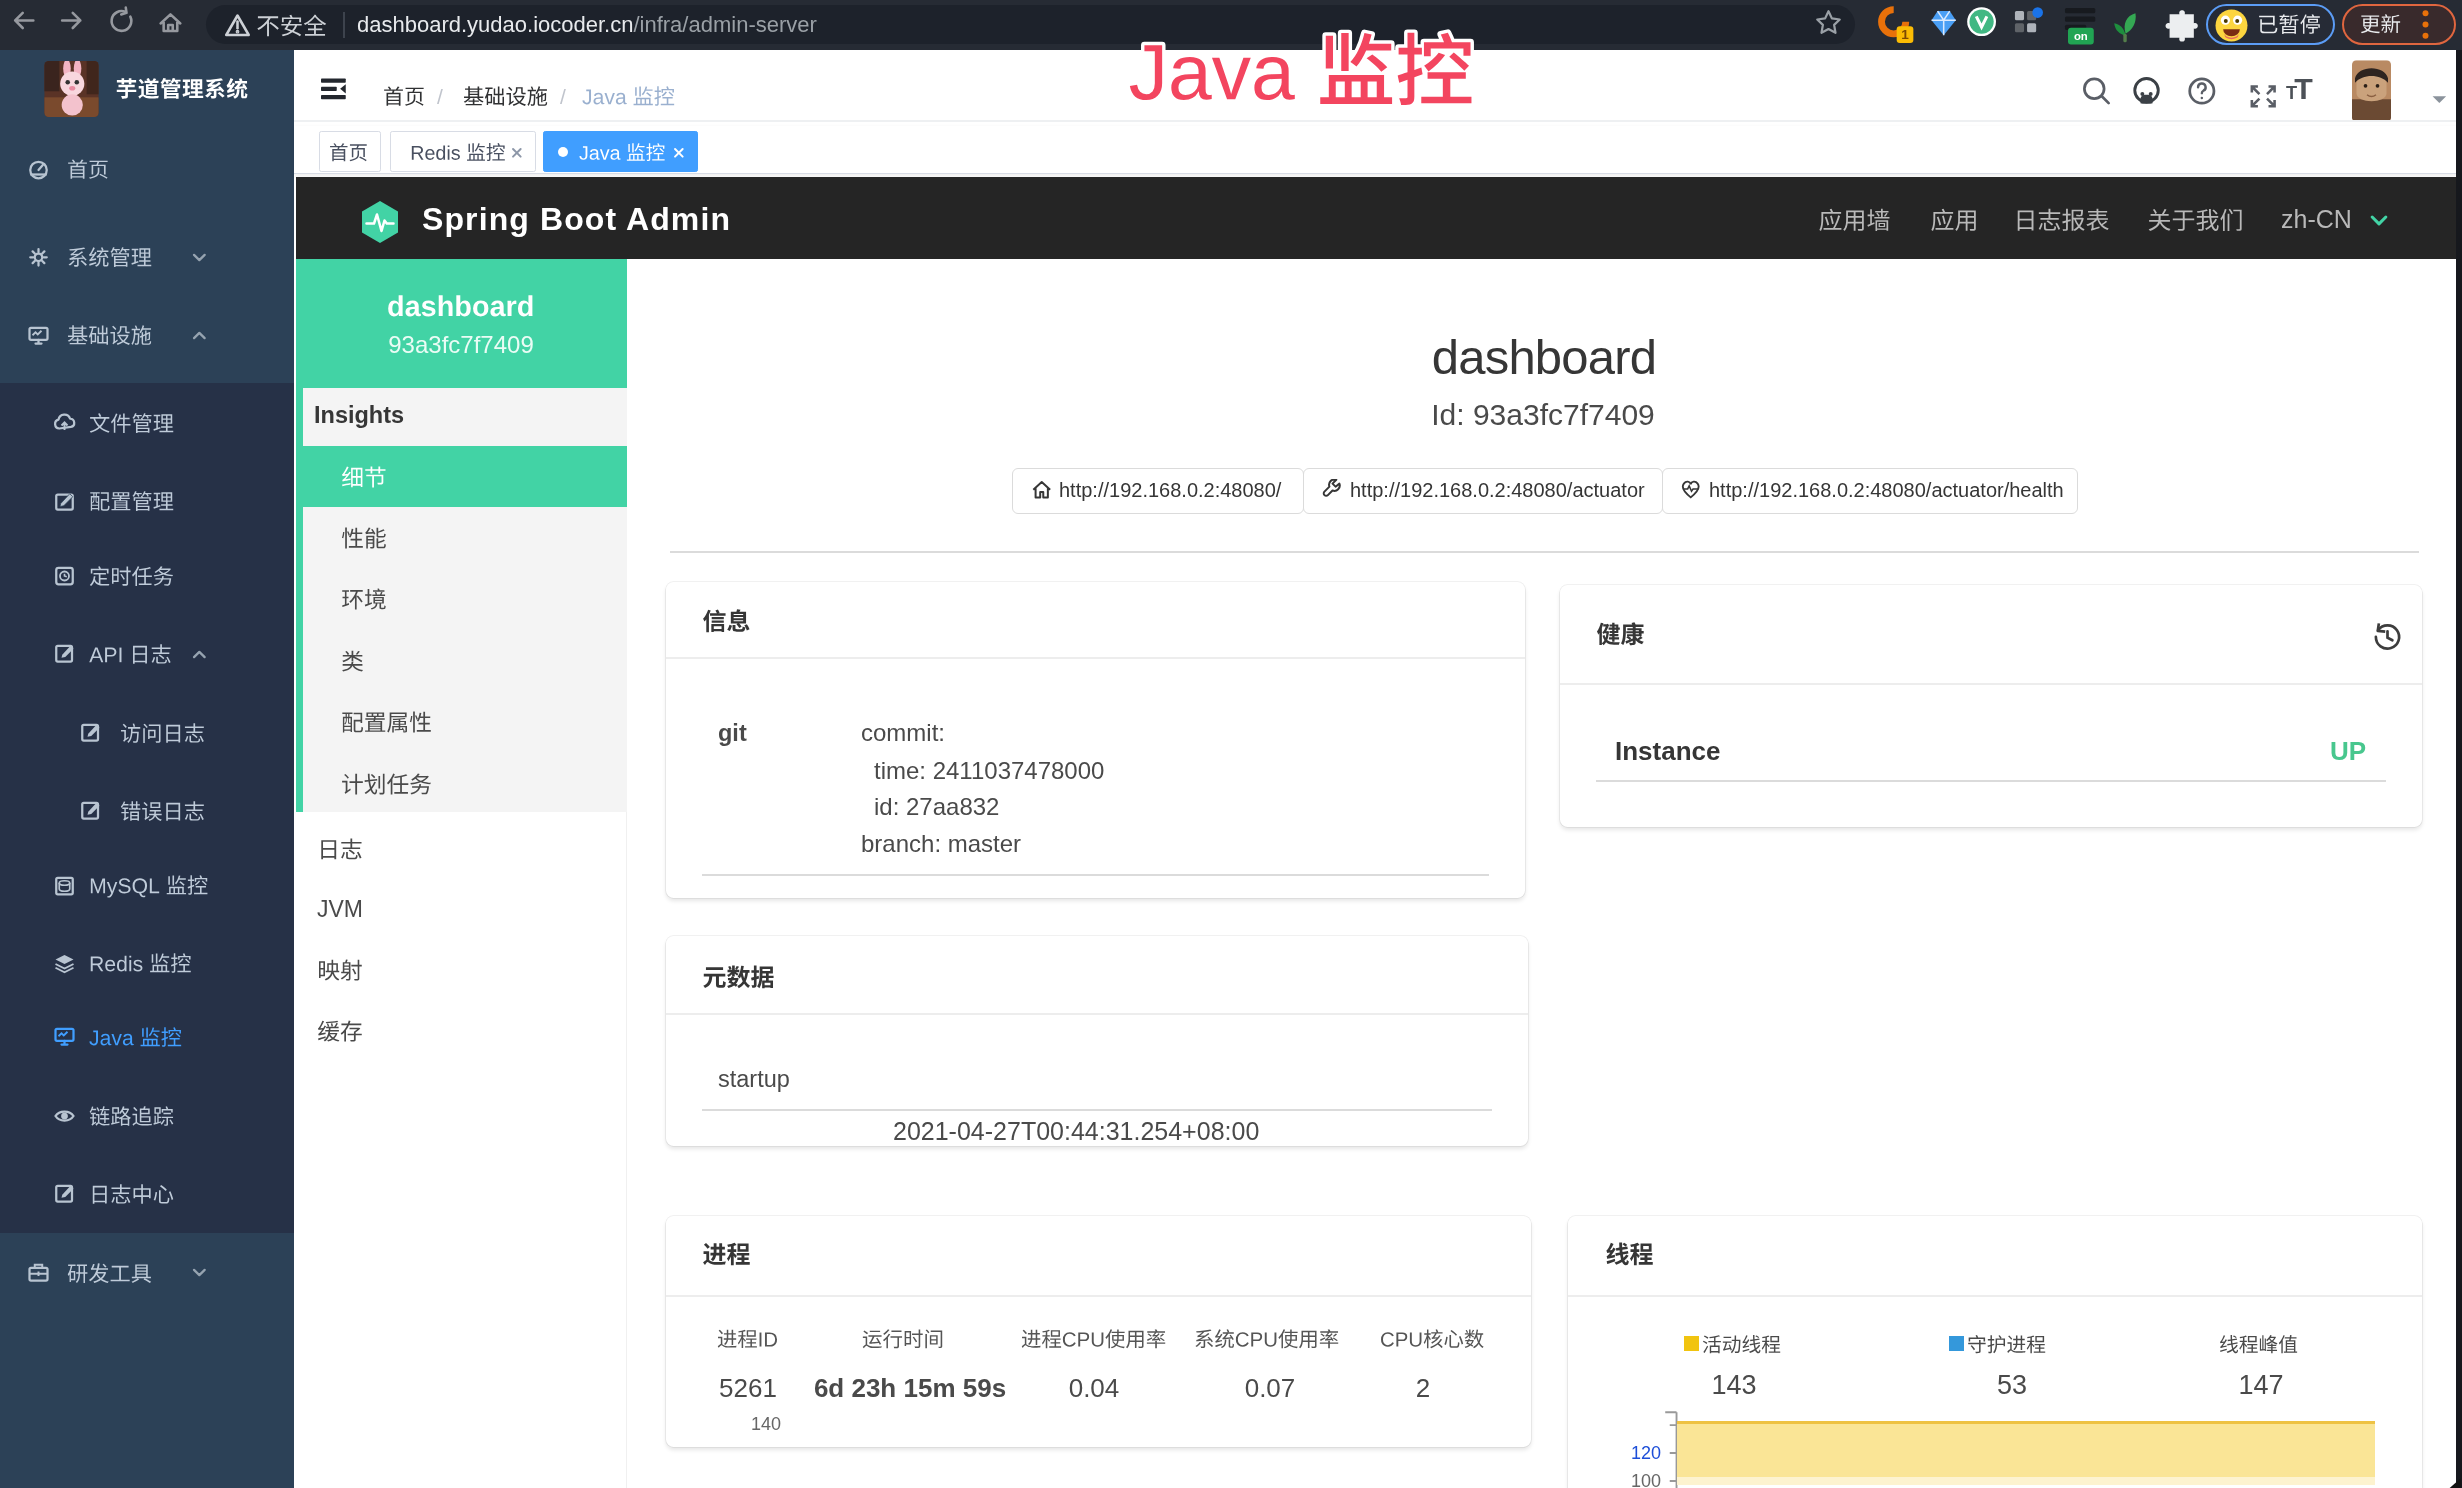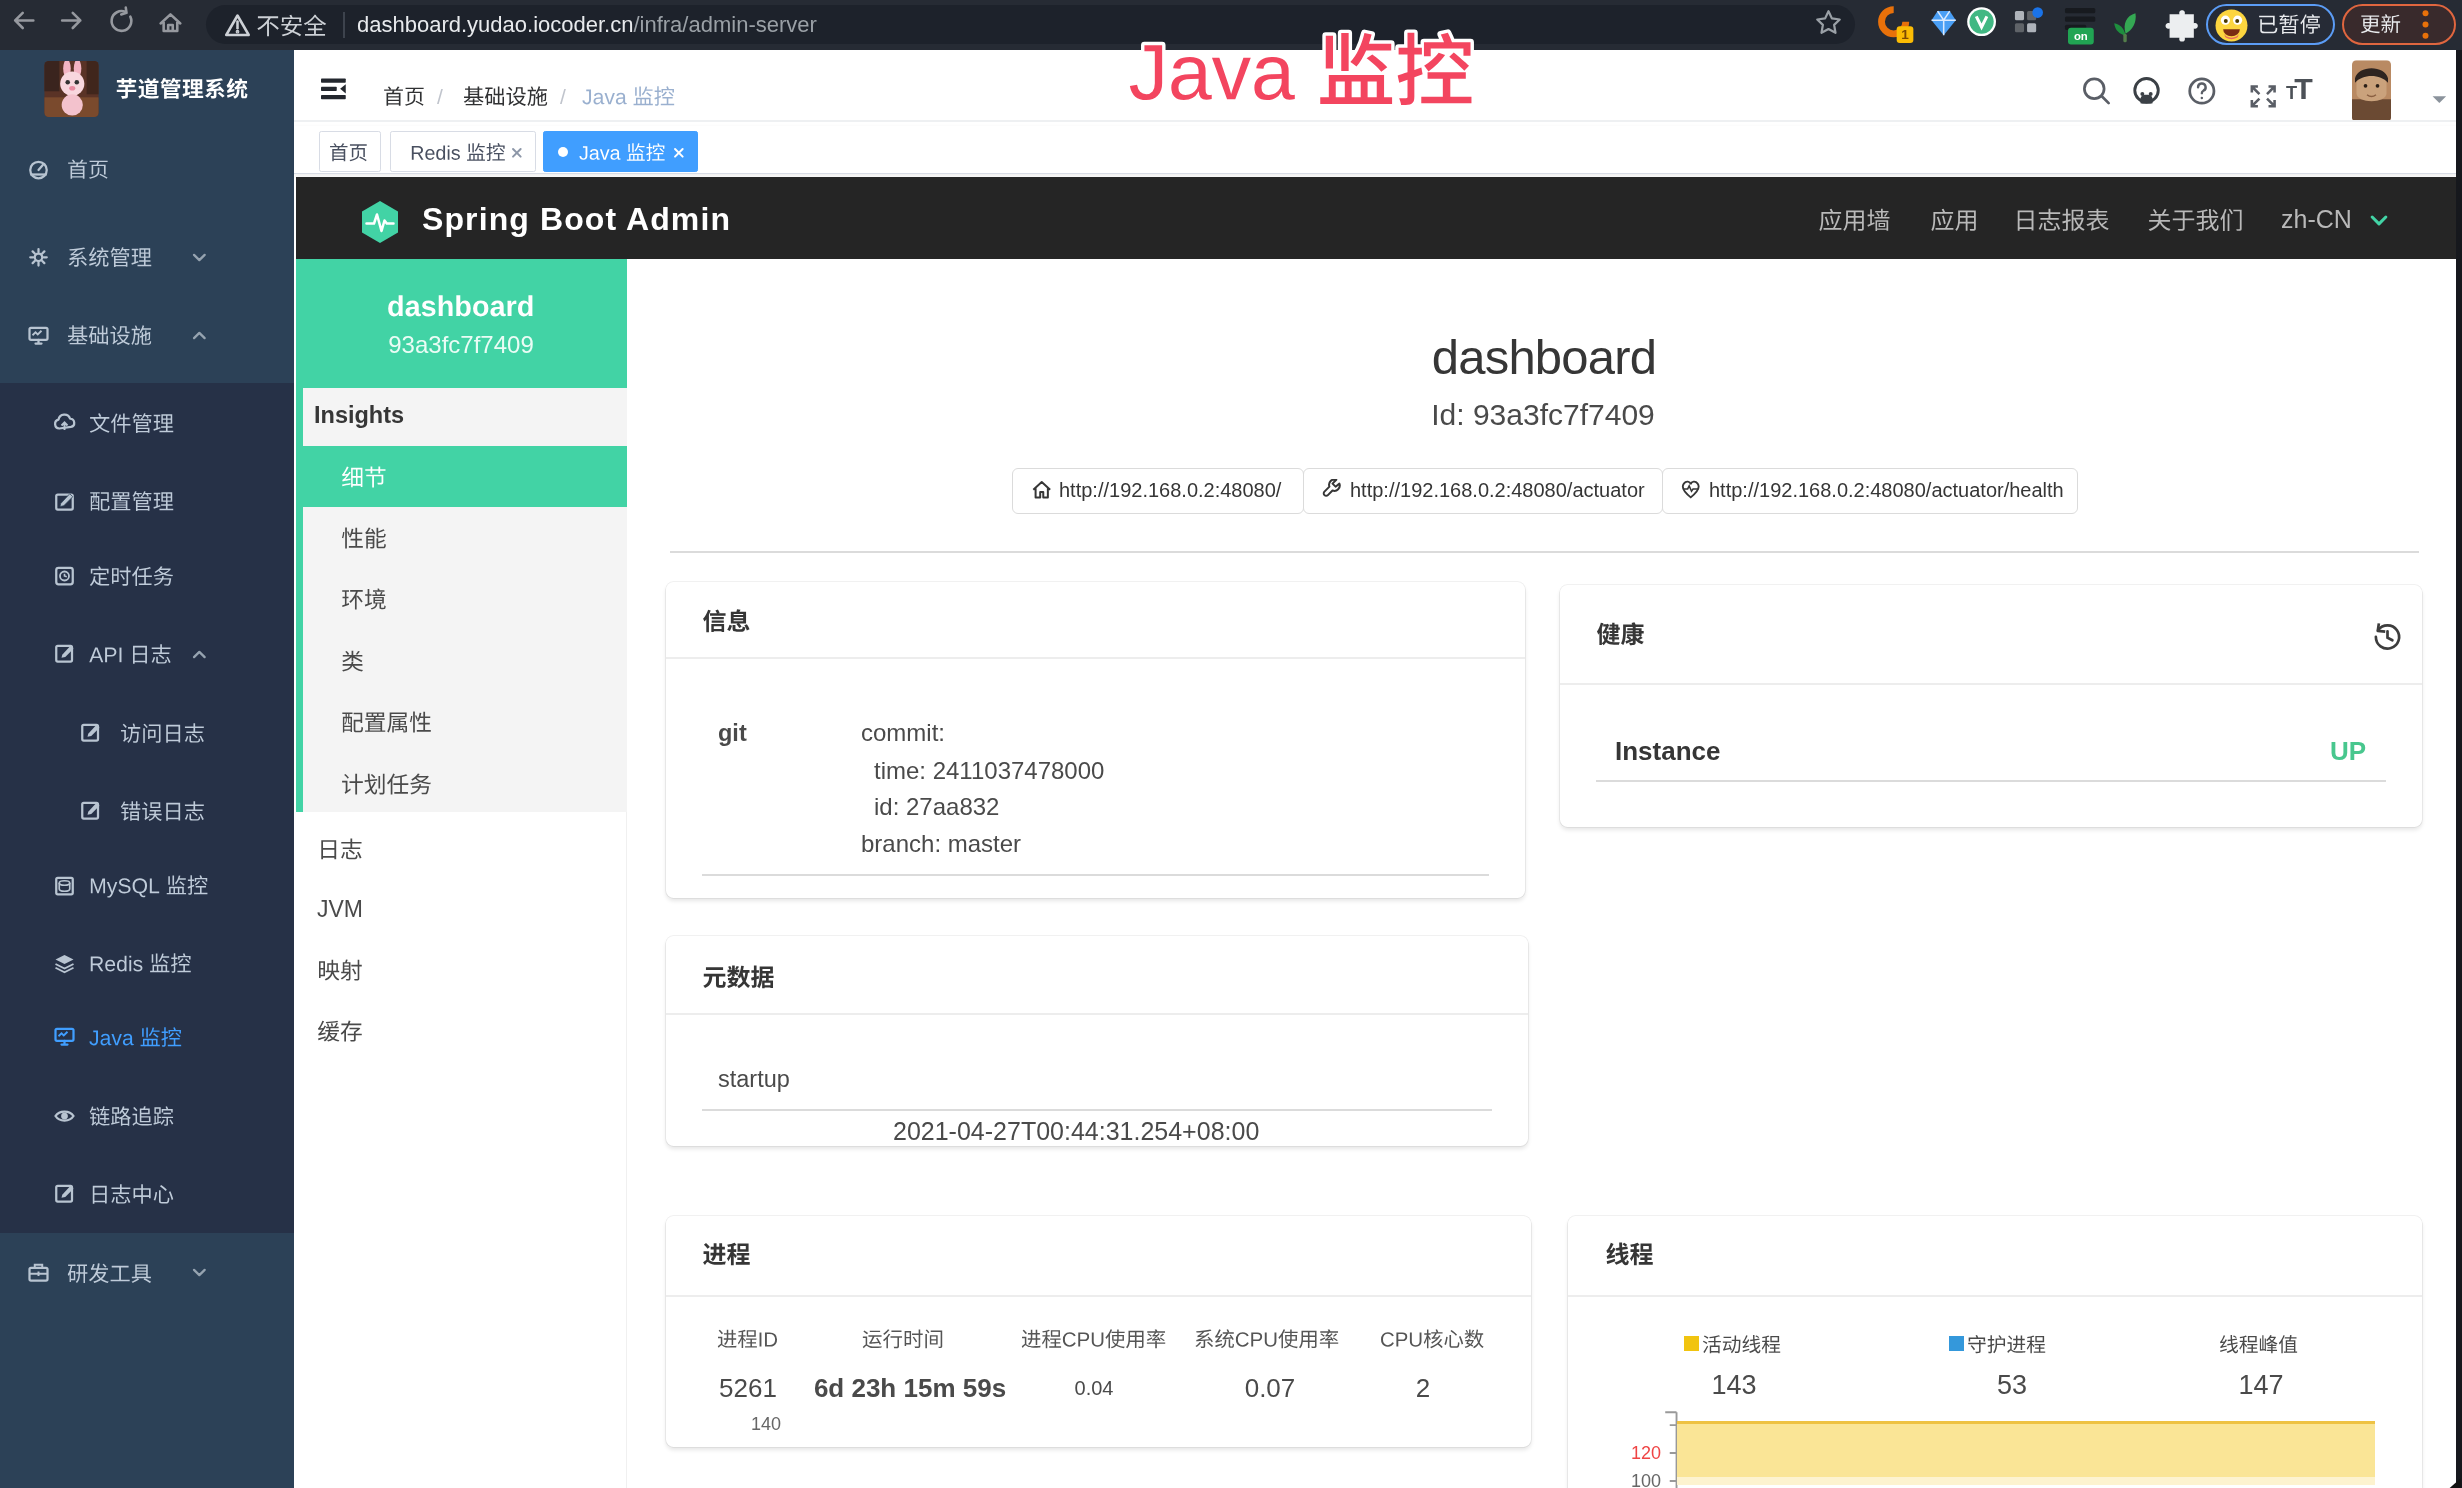--- a/index.html
+++ b/index.html
@@ -684,21 +684,21 @@
       <path transform="translate(0.0 0) scale(0.013184 -0.013184)" d="M792 1274Q558 1274 428 1124Q298 973 298 711Q298 452 434 294Q569 137 800 137Q1096 137 1245 430L1401 352Q1314 170 1156 75Q999 -20 791 -20Q578 -20 422 68Q267 157 186 322Q104 486 104 711Q104 1048 286 1239Q468 1430 790 1430Q1015 1430 1166 1342Q1317 1254 1388 1081L1207 1021Q1158 1144 1050 1209Q941 1274 792 1274Z"></path>
       <path transform="translate(19.5 0) scale(0.013184 -0.013184)" d="M1258 985Q1258 785 1128 667Q997 549 773 549H359V0H168V1409H761Q998 1409 1128 1298Q1258 1187 1258 985ZM1066 983Q1066 1256 738 1256H359V700H746Q1066 700 1066 983Z"></path>
       <path transform="translate(37.5 0) scale(0.013184 -0.013184)" d="M731 -20Q558 -20 429 43Q300 106 229 226Q158 346 158 512V1409H349V528Q349 335 447 235Q545 135 730 135Q920 135 1026 238Q1131 342 1131 541V1409H1321V530Q1321 359 1248 235Q1176 111 1044 46Q911 -20 731 -20Z"></path>
       <path transform="translate(57.0 0) scale(0.027000 -0.027000)" d="M858 370C772 201 580 56 348 -19C362 -34 383 -63 392 -81C517 -37 630 24 724 99C791 44 867 -25 906 -70L963 -19C923 26 845 92 777 145C841 204 895 270 936 342ZM613 822C634 785 653 739 663 703H401V634H592C558 576 502 485 482 464C466 447 438 440 417 436C424 419 436 382 439 364C458 371 487 377 667 389C592 313 499 246 398 200C412 186 432 159 441 143C617 228 770 371 856 525L785 549C769 517 748 486 724 455L555 446C591 501 639 578 673 634H957V703H728L742 708C734 745 708 802 683 844ZM192 840V647H58V577H188C157 440 95 281 33 197C46 179 65 146 73 124C116 188 159 290 192 397V-79H264V445C291 395 322 336 336 305L382 358C364 387 291 501 264 536V577H377V647H264V840Z"></path>
       <path transform="translate(84.0 0) scale(0.027000 -0.027000)" d="M295 561V65C295 -34 327 -62 435 -62C458 -62 612 -62 637 -62C750 -62 773 -6 784 184C763 190 731 204 712 218C705 45 696 9 634 9C599 9 468 9 441 9C384 9 373 18 373 65V561ZM135 486C120 367 87 210 44 108L120 76C161 184 192 353 207 472ZM761 485C817 367 872 208 892 105L966 135C945 238 889 392 831 512ZM342 756C437 689 555 590 611 527L665 584C607 647 487 741 393 805Z"></path>
       <path transform="translate(111.0 0) scale(0.027000 -0.027000)" d="M443 821C425 782 393 723 368 688L417 664C443 697 477 747 506 793ZM88 793C114 751 141 696 150 661L207 686C198 722 171 776 143 815ZM410 260C387 208 355 164 317 126C279 145 240 164 203 180C217 204 233 231 247 260ZM110 153C159 134 214 109 264 83C200 37 123 5 41 -14C54 -28 70 -54 77 -72C169 -47 254 -8 326 50C359 30 389 11 412 -6L460 43C437 59 408 77 375 95C428 152 470 222 495 309L454 326L442 323H278L300 375L233 387C226 367 216 345 206 323H70V260H175C154 220 131 183 110 153ZM257 841V654H50V592H234C186 527 109 465 39 435C54 421 71 395 80 378C141 411 207 467 257 526V404H327V540C375 505 436 458 461 435L503 489C479 506 391 562 342 592H531V654H327V841ZM629 832C604 656 559 488 481 383C497 373 526 349 538 337C564 374 586 418 606 467C628 369 657 278 694 199C638 104 560 31 451 -22C465 -37 486 -67 493 -83C595 -28 672 41 731 129C781 44 843 -24 921 -71C933 -52 955 -26 972 -12C888 33 822 106 771 198C824 301 858 426 880 576H948V646H663C677 702 689 761 698 821ZM809 576C793 461 769 361 733 276C695 366 667 468 648 576Z"></path>
     </g>
   </svg>
 <div style="position:absolute;left:-162px;top:1370px;width:1820px;text-align:center;line-height:36px;font-size:26px;color:#4a4a4a;font-weight:400;white-space:nowrap">5261</div>
 <div style="position:absolute;left:0px;top:1370px;width:1820px;text-align:center;line-height:36px;font-size:26px;color:#4a4a4a;font-weight:700;white-space:nowrap">6d 23h 15m 59s</div>
-<div style="position:absolute;left:184px;top:1370px;width:1820px;text-align:center;line-height:36px;font-size:20px;color:#4a4a4a;font-weight:400;white-space:nowrap">0.04</div>
+<div style="position:absolute;left:184px;top:1370px;width:1820px;text-align:center;line-height:36px;font-size:26px;color:#4a4a4a;font-weight:400;white-space:nowrap">0.04</div>
 <div style="position:absolute;left:360px;top:1370px;width:1820px;text-align:center;line-height:36px;font-size:26px;color:#4a4a4a;font-weight:400;white-space:nowrap">0.07</div>
 <div style="position:absolute;left:513px;top:1370px;width:1820px;text-align:center;line-height:36px;font-size:26px;color:#4a4a4a;font-weight:400;white-space:nowrap">2</div>
 <div style="position:absolute;left:1568px;top:1216px;width:854px;height:288px;box-shadow:0 0 0 0.8px rgba(10,10,10,.07), 0 3px 4.6px rgba(10,10,10,.1);border-radius:7.6px;background:#fff"></div>
 <svg width="49" height="27" style="position:absolute;left:1605px;top:1242px;overflow:visible" viewBox="0 0 64 36">
     <g fill="#363636" transform="translate(0 28)">
       <path transform="translate(0.0 0) scale(0.032000 -0.032000)" d="M48 71 72 -43C170 -10 292 33 407 74L388 173C263 133 132 93 48 71ZM707 778C748 750 803 709 831 683L903 753C874 778 817 817 777 840ZM74 413C90 421 114 427 202 438C169 391 140 355 124 339C93 302 70 280 44 274C57 245 75 191 81 169C107 184 148 196 392 243C390 267 392 313 395 343L237 317C306 398 372 492 426 586L329 647C311 611 291 575 270 541L185 535C241 611 296 705 335 794L223 848C187 734 118 613 96 582C74 550 57 530 36 524C49 493 68 436 74 413ZM862 351C832 303 794 260 750 221C741 260 732 304 724 351L955 394L935 498L710 457L701 551L929 587L909 692L694 659C691 723 690 788 691 853H571C571 783 573 711 577 641L432 619L451 511L584 532L594 436L410 403L430 296L608 329C619 262 633 200 649 145C567 93 473 53 375 24C402 -4 432 -45 447 -76C533 -45 615 -7 689 40C728 -40 779 -89 843 -89C923 -89 955 -57 974 67C948 80 913 105 890 133C885 52 876 27 857 27C832 27 807 57 786 109C855 166 915 231 963 306Z"></path>
       <path transform="translate(32.0 0) scale(0.032000 -0.032000)" d="M570 711H804V573H570ZM459 812V472H920V812ZM451 226V125H626V37H388V-68H969V37H746V125H923V226H746V309H947V412H427V309H626V226ZM340 839C263 805 140 775 29 757C42 732 57 692 63 665C102 670 143 677 185 684V568H41V457H169C133 360 76 252 20 187C39 157 65 107 76 73C115 123 153 194 185 271V-89H301V303C325 266 349 227 361 201L430 296C411 318 328 405 301 427V457H408V568H301V710C344 720 385 733 421 747Z"></path>
     </g>
   </svg>
 <div style="position:absolute;left:1568px;top:1295px;width:854px;height:1.5px;background:#ededed"></div>
@@ -725,21 +725,21 @@
       <path transform="translate(0.0 0) scale(0.026000 -0.026000)" d="M54 54 70 -18C162 10 282 46 398 80L387 144C264 109 137 74 54 54ZM704 780C754 756 817 717 849 689L893 736C861 763 797 800 748 822ZM72 423C86 430 110 436 232 452C188 387 149 337 130 317C99 280 76 255 54 251C63 232 74 197 78 182C99 194 133 204 384 255C382 270 382 298 384 318L185 282C261 372 337 482 401 592L338 630C319 593 297 555 275 519L148 506C208 591 266 699 309 804L239 837C199 717 126 589 104 556C82 522 65 499 47 494C56 474 68 438 72 423ZM887 349C847 286 793 228 728 178C712 231 698 295 688 367L943 415L931 481L679 434C674 476 669 520 666 566L915 604L903 670L662 634C659 701 658 770 658 842H584C585 767 587 694 591 623L433 600L445 532L595 555C598 509 603 464 608 421L413 385L425 317L617 353C629 270 645 195 666 133C581 76 483 31 381 0C399 -17 418 -44 428 -62C522 -29 611 14 691 66C732 -24 786 -77 857 -77C926 -77 949 -44 963 68C946 75 922 91 907 108C902 19 892 -4 865 -4C821 -4 784 37 753 110C832 170 900 241 950 319Z"></path>
       <path transform="translate(26.0 0) scale(0.026000 -0.026000)" d="M532 733H834V549H532ZM462 798V484H907V798ZM448 209V144H644V13H381V-53H963V13H718V144H919V209H718V330H941V396H425V330H644V209ZM361 826C287 792 155 763 43 744C52 728 62 703 65 687C112 693 162 702 212 712V558H49V488H202C162 373 93 243 28 172C41 154 59 124 67 103C118 165 171 264 212 365V-78H286V353C320 311 360 257 377 229L422 288C402 311 315 401 286 426V488H411V558H286V729C333 740 377 753 413 768Z"></path>
       <path transform="translate(52.0 0) scale(0.026000 -0.026000)" d="M596 696H791C764 648 727 605 684 567C642 603 609 642 585 682ZM597 840C556 739 477 649 390 591C405 578 430 548 439 534C475 561 510 593 542 629C565 594 595 558 630 525C556 473 470 435 383 414C397 400 414 372 422 355C514 382 605 423 684 480C747 433 826 393 918 368C928 387 950 416 965 431C876 451 801 485 739 526C803 583 855 654 889 739L842 759L829 757H634C646 778 657 800 667 822ZM642 416V352H457V294H642V229H463V171H642V98H417V37H642V-80H715V37H939V98H715V171H898V229H715V294H901V352H715V416ZM192 830V123L129 118V673H70V52L317 72V34H374V674H317V133L253 128V830Z"></path>
       <path transform="translate(78.0 0) scale(0.026000 -0.026000)" d="M599 840C596 810 591 774 586 738H329V671H574C568 637 562 605 555 578H382V14H286V-51H958V14H869V578H623C631 605 639 637 646 671H928V738H661L679 835ZM450 14V97H799V14ZM450 379H799V293H450ZM450 435V519H799V435ZM450 239H799V152H450ZM264 839C211 687 124 538 32 440C45 422 66 383 74 366C103 398 132 435 159 475V-80H229V589C269 661 304 739 333 817Z"></path>
     </g>
   </svg>
 <div style="position:absolute;left:824px;top:1366px;width:1820px;text-align:center;line-height:38px;font-size:27px;color:#4a4a4a;font-weight:400;white-space:nowrap">143</div>
 <div style="position:absolute;left:1102px;top:1366px;width:1820px;text-align:center;line-height:38px;font-size:27px;color:#4a4a4a;font-weight:400;white-space:nowrap">53</div>
 <div style="position:absolute;left:1351px;top:1366px;width:1820px;text-align:center;line-height:38px;font-size:27px;color:#4a4a4a;font-weight:400;white-space:nowrap">147</div>
 <div style="position:absolute;left:751px;top:1411px;width:910px;line-height:26px;font-size:18px;color:#666;font-weight:400;white-space:nowrap">140</div>
-<div style="position:absolute;left:751px;top:1440px;width:910px;text-align:right;line-height:26px;font-size:18px;color:#ef4444;font-weight:400;white-space:nowrap">120</div>
+<div style="position:absolute;left:751px;top:1440px;width:910px;text-align:right;line-height:26px;font-size:18px;color:#1d4ed8;font-weight:400;white-space:nowrap">120</div>
 <div style="position:absolute;left:751px;top:1468px;width:910px;text-align:right;line-height:26px;font-size:18px;color:#666;font-weight:400;white-space:nowrap">100</div>
 <svg width="23" height="83" style="position:absolute;left:1659px;top:1407px" viewBox="0 0 30 110">
 <g stroke="#999" stroke-width="2.5" fill="none">
       <path d="M8 7 H23 M23 7 V110 M14 24 H23 M14 61 H23 M14 98 H23"></path>
     </g>
   </svg>
 <div style="position:absolute;left:1677px;top:1421px;width:698px;height:3px;background:#eec243"></div>
 <div style="position:absolute;left:1677px;top:1424px;width:698px;height:53px;background:#fae596"></div>
 <div style="position:absolute;left:1677px;top:1477px;width:698px;height:8.3px;background:#fdf3cf"></div>
 <div style="position:absolute;left:2456px;top:50px;width:6.8px;height:1439px;background:#16181d"></div>

